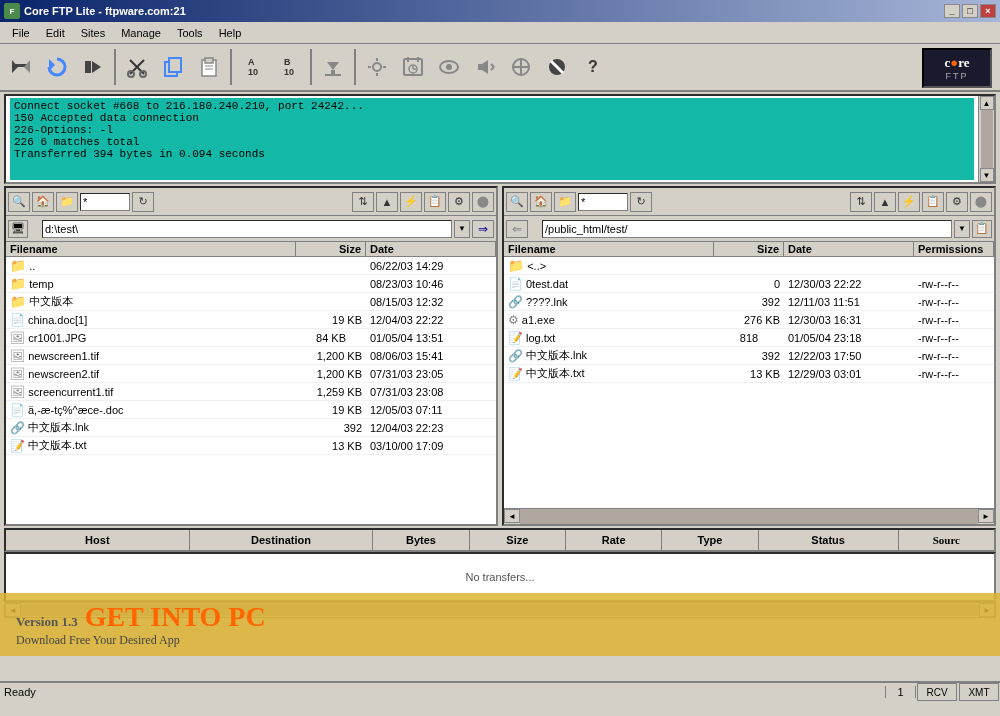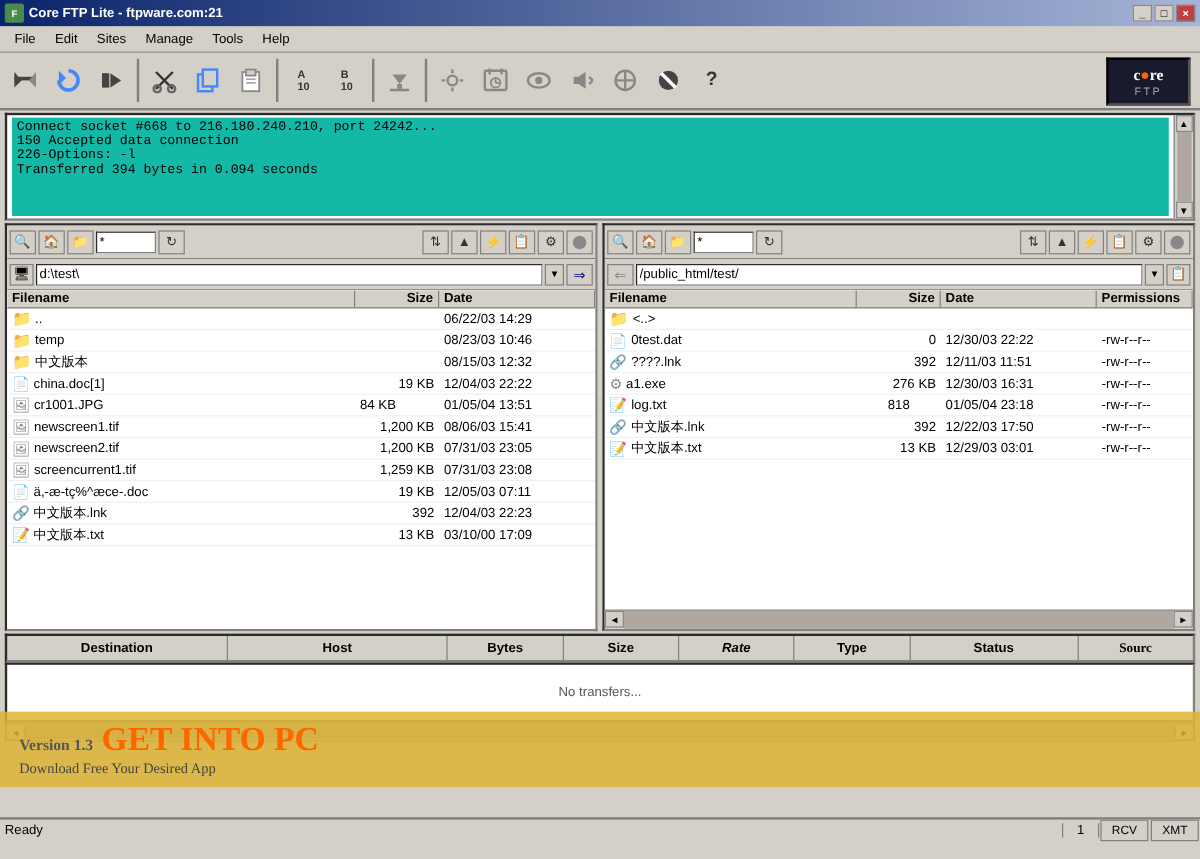--- a/index.html
+++ b/index.html
@@ -129,21 +129,21 @@
       border-bottom: 1px solid #808080;
       height: 26px;
     }
     .path-icon {
       width: 20px; height: 18px; background: #d4d0c8;
       border: 1px solid #808080; display: flex; align-items: center; justify-content: center;
       font-size: 11px; cursor: pointer;
     }
     .path-input {
       flex: 1; height: 18px; border: 1px inset #808080; background: white;
-      font-size: 11px; padding: 0 2px;
+      font-size: 11px; padding: 0 2px; margin-left: 12px;
     }
     .path-dropdown {
       width: 16px; height: 18px; background: #d4d0c8;
       border: 1px solid #808080; display: flex; align-items: center; justify-content: center;
       cursor: pointer; font-size: 8px;
     }
     .path-arrow {
       width: 22px; height: 18px; background: #d4d0c8;
       border: 1px solid #808080; display: flex; align-items: center; justify-content: center;
       cursor: pointer; font-size: 12px; color: #00008b;
@@ -209,21 +209,21 @@
       display: flex; align-items: center; justify-content: center;
       padding: 0 4px; font-size: 11px; font-weight: bold;
       border-right: 1px solid #808080;
       cursor: pointer;
     }
     .transfer-col:last-child { border-right: none; font-family: Liberation Serif, serif; }
     .transfer-col.host { flex: 2; }
     .transfer-col.dest { flex: 2; }
     .transfer-col.bytes { flex: 1; }
     .transfer-col.size { flex: 1; }
-    .transfer-col.rate { flex: 1; font-style: italic; }
+    .transfer-col.rate { flex: 1; }
     .transfer-col.type { flex: 1; }
     .transfer-col.status { flex: 1.5; }
     .transfer-col.source { flex: 1; }
 
     
     .transfer-list {
       background: white;
       border: 2px inset #808080;
       margin: 0 4px;
       height: 50px;
@@ -429,20 +429,21 @@
         <div style="color:#aaa;font-size:9px;text-align:center;font-family:sans-serif;letter-spacing:2px;">FTP</div>
       </div>
     </div>
   </div>
 
   <div style="margin: 2px 4px; position: relative; display: flex; border: 2px inset #808080; background: white; height: 90px;">
     <div class="log-area" style="flex:1; border:none; overflow-y:auto; height:auto;">
       <div>Connect socket #668 to 216.180.240.210, port 24242...</div>
       <div>150 Accepted data connection</div>
       <div>226-Options: -l</div>
+      <div>226 6 matches total</div>
       <div>Transferred 394 bytes in 0.094 seconds</div>
     </div>
     <div style="width:16px; background:#d4d0c8; border-left:1px solid #808080; display:flex; flex-direction:column; align-items:center;">
       <div style="width:14px;height:14px;background:#d4d0c8;border:1px solid #888;display:flex;align-items:center;justify-content:center;font-size:8px;cursor:pointer;">▲</div>
       <div style="flex:1;width:12px;background:#b0a8a0;"></div>
       <div style="width:14px;height:14px;background:#d4d0c8;border:1px solid #888;display:flex;align-items:center;justify-content:center;font-size:8px;cursor:pointer;">▼</div>
     </div>
   </div>
 
   <div class="panels-container">
@@ -509,21 +510,21 @@
                 <span>china.doc[1]</span>
               </div>
     <div class="file-cell size" style="text-align:right">19 KB</div>
     <div class="file-cell date">12/04/03 22:22</div>
   </div>
             <div class="file-row">
     <div class="file-cell name">
                 <span style="color:#888;font-size:12px;">🖼</span>
                 <span>cr1001.JPG</span>
               </div>
-    <div class="file-cell size" style="text-align:left">84 KB</div>
+    <div class="file-cell size" style="text-align:center">84 KB</div>
     <div class="file-cell date">01/05/04 13:51</div>
   </div>
             <div class="file-row">
     <div class="file-cell name">
                 <span style="color:#888;font-size:12px;">🖼</span>
                 <span>newscreen1.tif</span>
               </div>
     <div class="file-cell size" style="text-align:right">1,200 KB</div>
     <div class="file-cell date">08/06/03 15:41</div>
   </div>
@@ -671,22 +672,22 @@
 
       <div style="height:16px;background:#d4d0c8;border-top:1px solid #808080;display:flex;">
         <div style="width:16px;height:14px;background:#d4d0c8;border:1px solid #888;display:flex;align-items:center;justify-content:center;font-size:8px;cursor:pointer;">◄</div>
         <div style="flex:1;background:#b0a8a0;"></div>
         <div style="width:16px;height:14px;background:#d4d0c8;border:1px solid #888;display:flex;align-items:center;justify-content:center;font-size:8px;cursor:pointer;">►</div>
       </div>
     </div>
   </div>
 
   <div class="transfer-bar">
+    <div class="transfer-col host">Host</div>
     <div class="transfer-col dest">Destination</div>
-    <div class="transfer-col host">Host</div>
     <div class="transfer-col bytes">Bytes</div>
     <div class="transfer-col size">Size</div>
     <div class="transfer-col rate">Rate</div>
     <div class="transfer-col type">Type</div>
     <div class="transfer-col status">Status</div>
     <div class="transfer-col source">Sourc</div>
   </div>
 
   <div class="transfer-list">
     <span>No transfers...</span>

